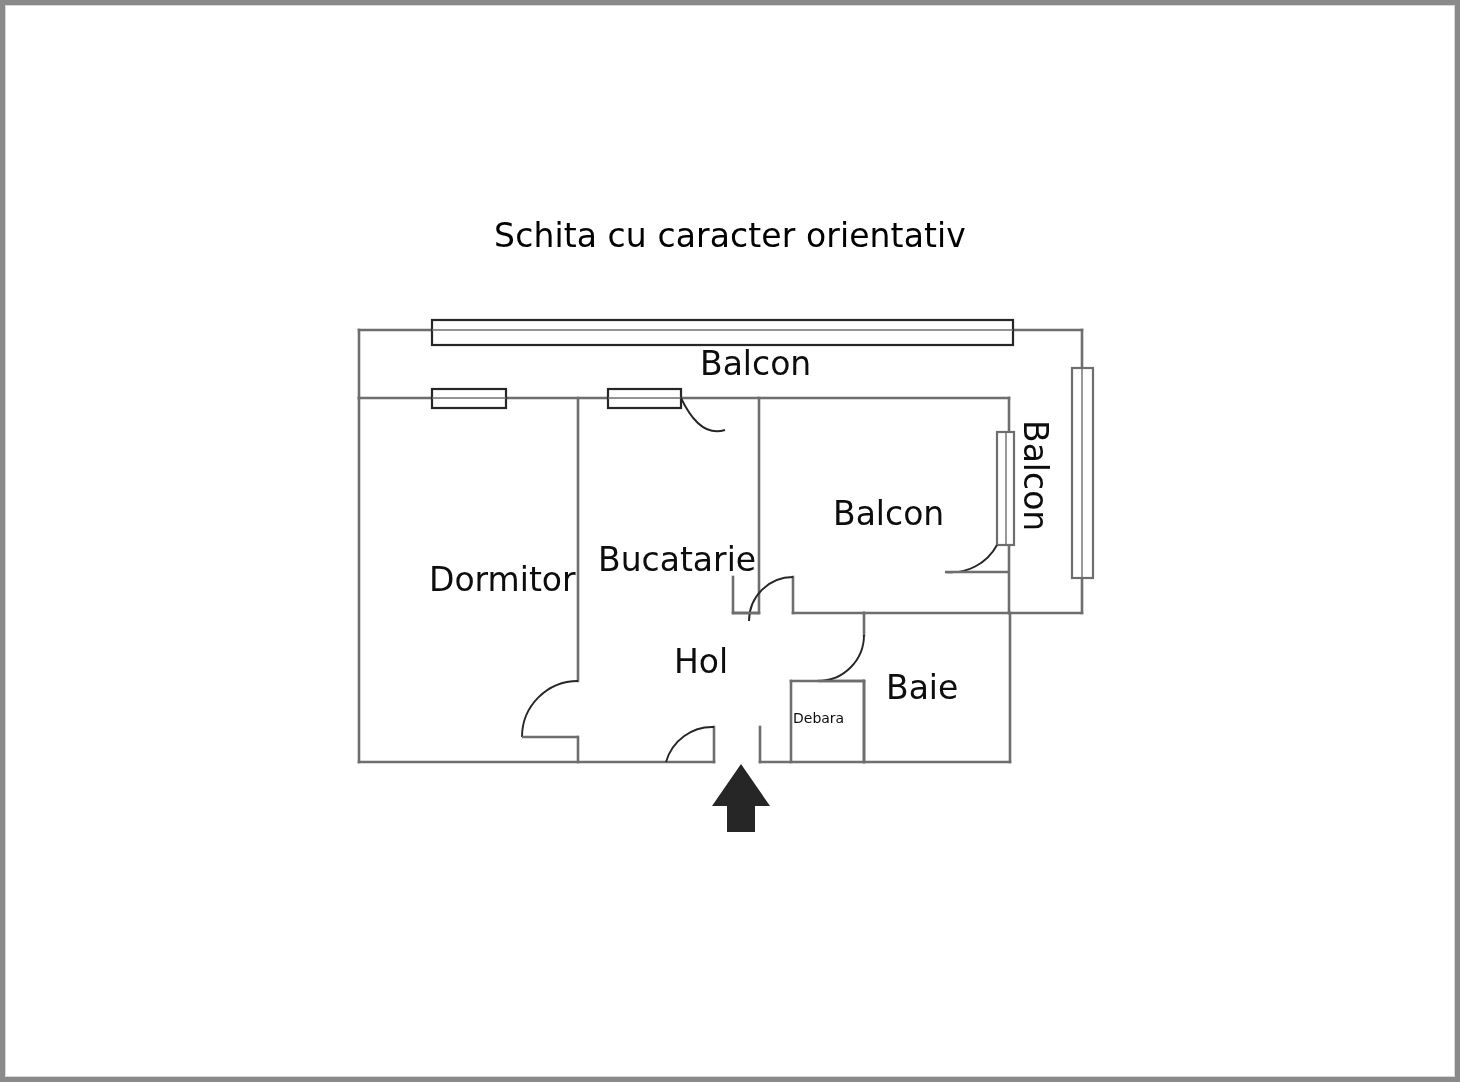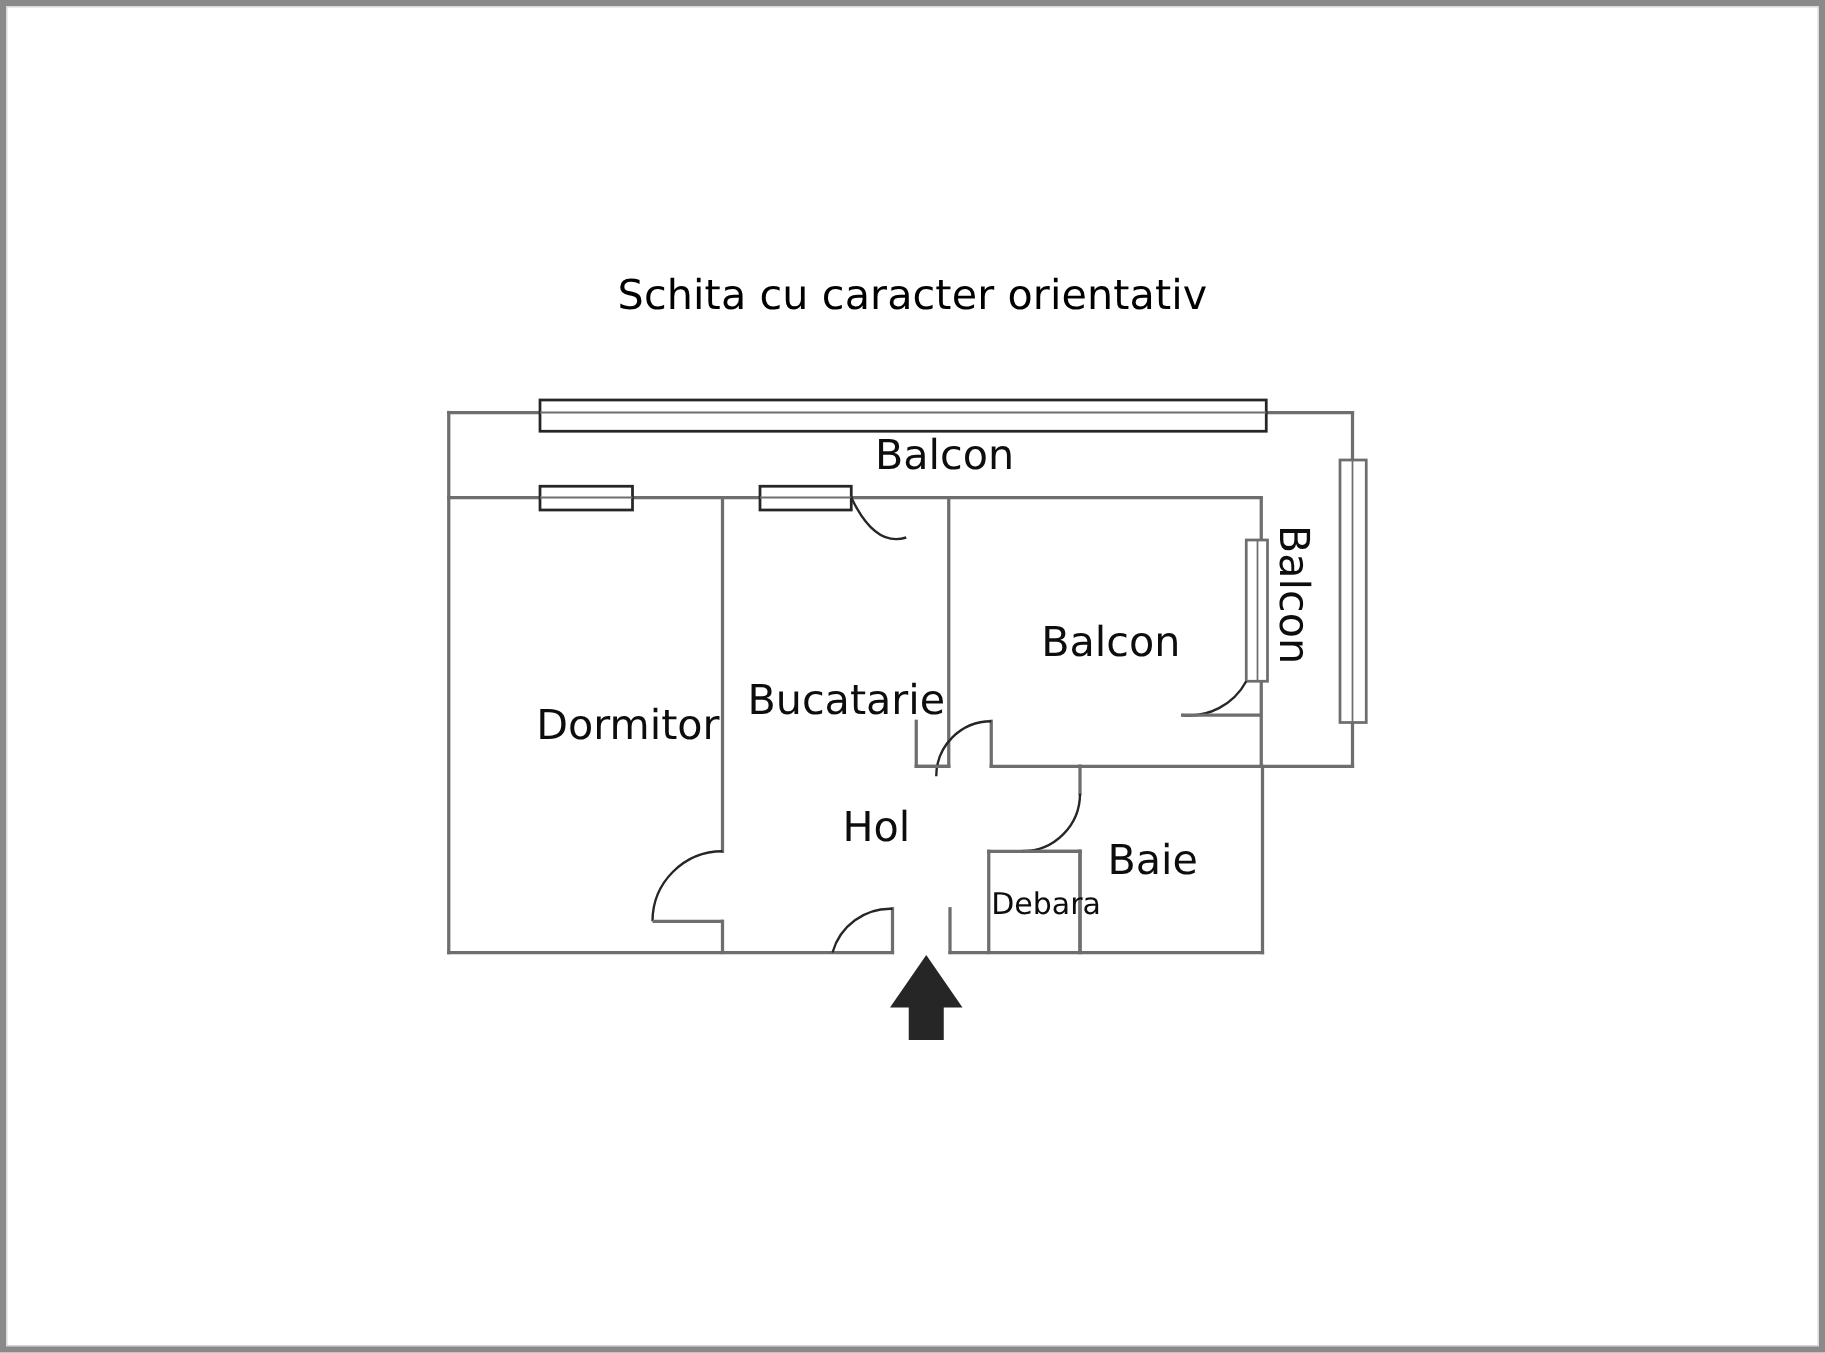--- a/index.html
+++ b/index.html
@@ -57,21 +57,21 @@
     top: 0;
   }
   .room-label {
     position: absolute;
     color: #0d0d0d;
     font-weight: 400;
     white-space: nowrap;
     line-height: 1;
   }
   .label-lg { font-size: 33px; }
-  .label-sm { font-size: 24px; }
+  .label-sm { font-size: 14px; }
   .label-rot {
     transform: rotate(90deg);
     transform-origin: left top;
   }
 </style>
 </head>
 <body>
 
 <div id="page">
 

